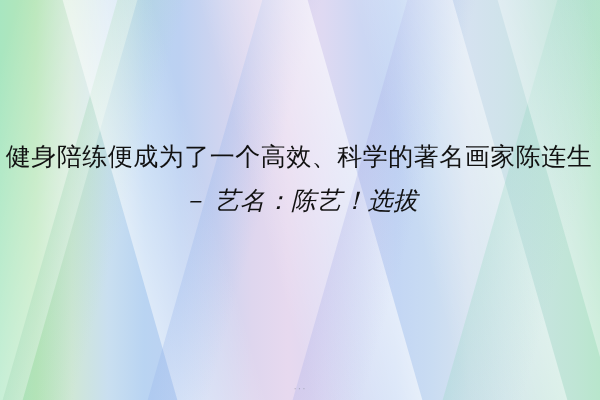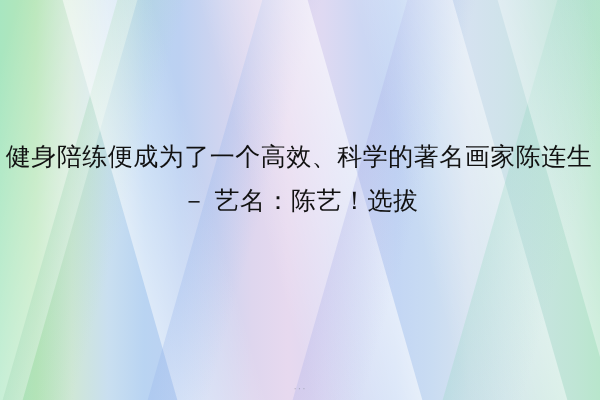--- a/index.html
+++ b/index.html
@@ -73,20 +73,21 @@
     line-height: 44px;
     letter-spacing: 0.5px;
     white-space: nowrap;
   }
   .line1 {
     display: block;
     margin-left: -2px;
   }
   .line2 {
     display: block;
+    font-style: italic;
   }
 
   .watermark {
     position: absolute;
     left: 0;
     right: 0;
     bottom: 6px;
     text-align: center;
     font-size: 10px;
     color: rgba(120,130,140,0.45);

